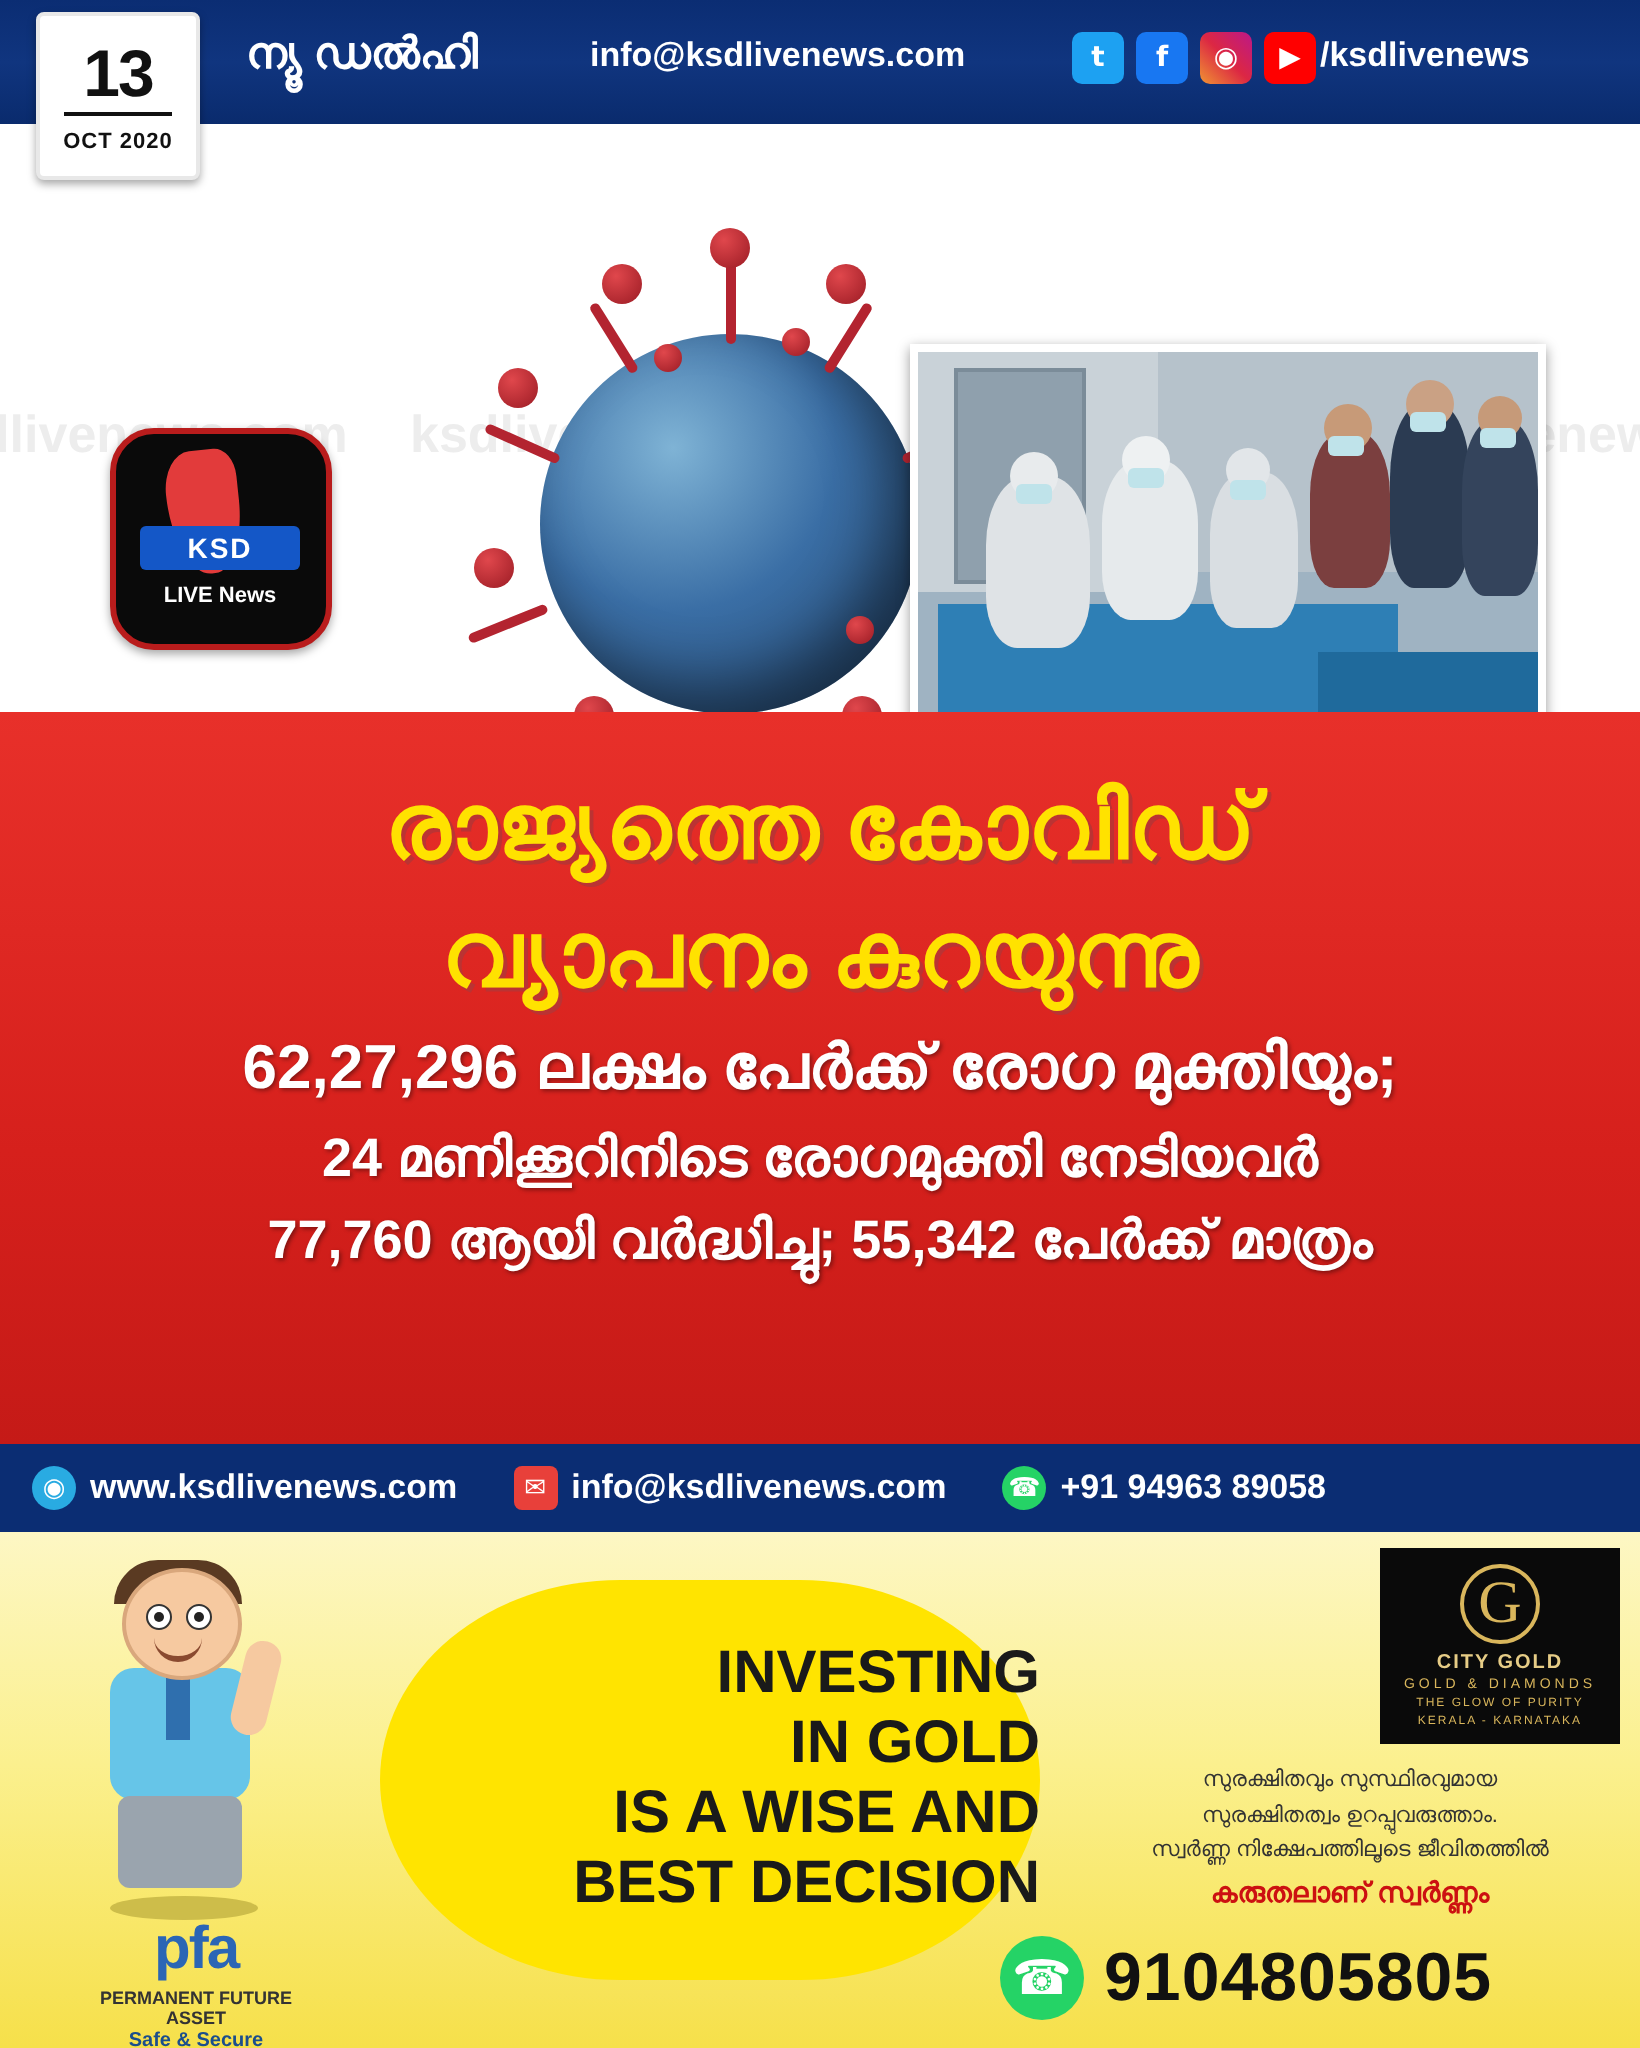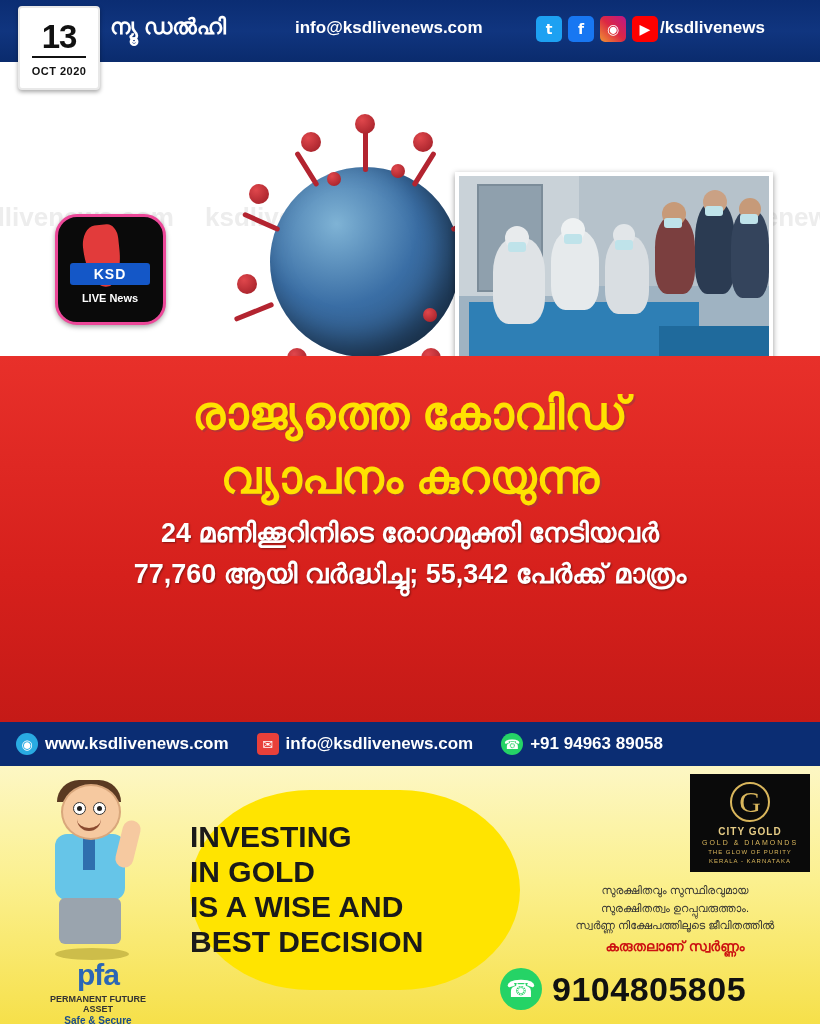--- a/index.html
+++ b/index.html
@@ -20,21 +20,21 @@
     position:absolute;left:18px;top:6px;width:78px;height:80px;
     background:#ffffff;border:2px solid #e8e8e8;border-radius:4px;
     box-shadow:0 2px 4px rgba(0,0,0,.35);
     display:flex;flex-direction:column;align-items:center;justify-content:center;
     z-index:5;
   }
   .datebox .dd{font-size:33px;font-weight:bold;color:#111;line-height:1;letter-spacing:-1px;}
   .datebox .mm{font-size:11px;font-weight:bold;color:#111;margin-top:5px;letter-spacing:.5px;}
   .datebox .rule{width:54px;height:2px;background:#111;margin:3px 0 2px;}
   .topbar .city{
-    position:absolute;left:110px;top:14px;color:#fff;font-size:22px;font-weight:bold;
+    position:absolute;left:123px;top:14px;color:#fff;font-size:22px;font-weight:bold;
   }
   .topbar .mail{
     position:absolute;left:295px;top:18px;color:#fff;font-size:17px;font-weight:bold;
   }
   .socials{position:absolute;left:536px;top:16px;display:flex;gap:6px;align-items:center;}
   .sic{width:26px;height:26px;border-radius:5px;display:flex;align-items:center;justify-content:center;color:#fff;font-size:14px;font-weight:bold;font-family:"DejaVu Sans",sans-serif;}
   .sic.tw{background:#1da1f2;}
   .sic.fb{background:#1877f2;}
   .sic.ig{background:linear-gradient(45deg,#f09433,#dc2743,#bc1888);}
   .sic.yt{background:#ff0000;}
@@ -89,21 +89,21 @@
   .h2{left:102px;top:42px;width:24px;height:24px;background:#eef1f2;}
   .h3{left:154px;top:48px;width:22px;height:22px;background:#e2e6e9;}
   .h4{left:203px;top:26px;width:24px;height:24px;background:#c79a78;}
   .h5{left:244px;top:14px;width:24px;height:24px;background:#caa184;}
   .h6{left:280px;top:22px;width:22px;height:22px;background:#c69a79;}
   .mask{position:absolute;width:18px;height:10px;background:#bfe3ea;border-radius:3px;}
 
   
   .ksd{
     position:absolute;left:55px;top:152px;width:105px;height:105px;border-radius:22px;
-    background:#0a0a0a;border:3px solid #ec4899;box-shadow:0 2px 5px rgba(0,0,0,.35);
+    background:#0a0a0a;border:3px solid #b91c1c;box-shadow:0 2px 5px rgba(0,0,0,.35);
     overflow:hidden;
   }
   .ksd .kerala{
     position:absolute;left:26px;top:8px;width:36px;height:62px;background:#e23b3b;
     border-radius:40% 30% 45% 55%/35% 25% 60% 70%;transform:rotate(-6deg);
   }
   .ksd .kband{
     position:absolute;left:12px;top:46px;width:80px;height:22px;background:#1457c7;
     border-radius:3px;display:flex;align-items:center;justify-content:center;
     color:#fff;font-size:14px;font-weight:bold;letter-spacing:1px;
@@ -164,21 +164,21 @@
   .m-armR{position:absolute;left:84px;top:40px;width:18px;height:48px;background:#f6c9a0;border-radius:9px;transform:rotate(14deg);}
   .m-shadow{position:absolute;left:20px;top:168px;width:74px;height:12px;border-radius:50%;background:#cdbd4a;}
   .pfa{position:absolute;left:48px;top:192px;width:100px;text-align:center;}
   .pfa .big{font-size:30px;font-weight:bold;color:#2b66b5;letter-spacing:-1px;font-family:Liberation Sans, sans-serif;}
   .pfa .small{font-size:9px;color:#333;margin-top:2px;font-weight:bold;}
   .pfa .safe{font-size:10px;font-weight:bold;color:#1b4e8c;margin-top:1px;}
 
   .adcenter{
     position:absolute;left:190px;top:24px;width:330px;height:200px;
     background:#ffe400;border-radius:120px/100px;
-    display:flex;flex-direction:column;align-items:flex-start;justify-content:center;
+    display:flex;flex-direction:column;align-items:flex-end;justify-content:center;
   }
   .adcenter div{
     color:#1a1a1a;font-size:30px;font-weight:bold;line-height:1.16;text-align:center;
   }
 
   .goldbox{
     position:absolute;left:690px;top:8px;width:120px;height:98px;background:#0a0a0a;
     display:flex;flex-direction:column;align-items:center;justify-content:center;color:#d9b65c;
   }
   .goldbox .g{font-size:30px;font-family:"Liberation Serif",serif;border:2px solid #d9b65c;border-radius:50%;width:36px;height:36px;display:flex;align-items:center;justify-content:center;}
@@ -282,20 +282,21 @@
       <div class="kerala"></div>
       <div class="kband">KSD</div>
       <div class="klive">LIVE News</div>
     </div>
   </div>
 
   <div class="redwrap"></div>
   <div class="headline">
     <div class="h-main">രാജ്യത്തെ കോവിഡ്</div>
     <div class="h-main l2">വ്യാപനം കുറയുന്നു</div>
+    <div class="sub sub1">62,27,296 ലക്ഷം പേർക്ക് രോഗ മുക്തിയും;</div>
     <div class="sub sub2">24 മണിക്കൂറിനിടെ രോഗമുക്തി നേടിയവർ</div>
     <div class="sub sub2" style="margin-top:2px">77,760 ആയി വർദ്ധിച്ചു; 55,342 പേർക്ക് മാത്രം</div>
   </div>
 
   <div class="contact">
     <div class="item" style="margin-left:16px;">
       <span class="ci globe">◉</span>
       <span>www.ksdlivenews.com</span>
     </div>
     <div class="item" style="margin-left:28px;">

